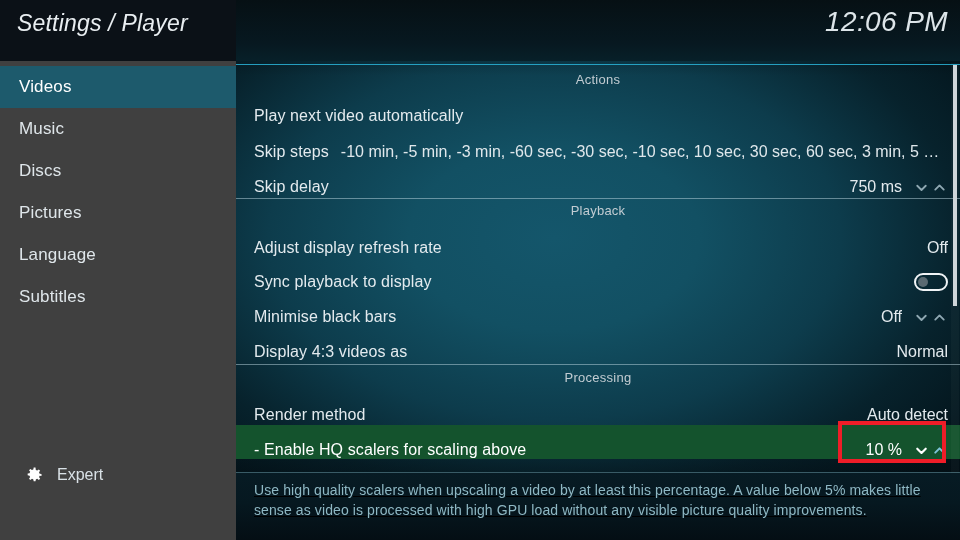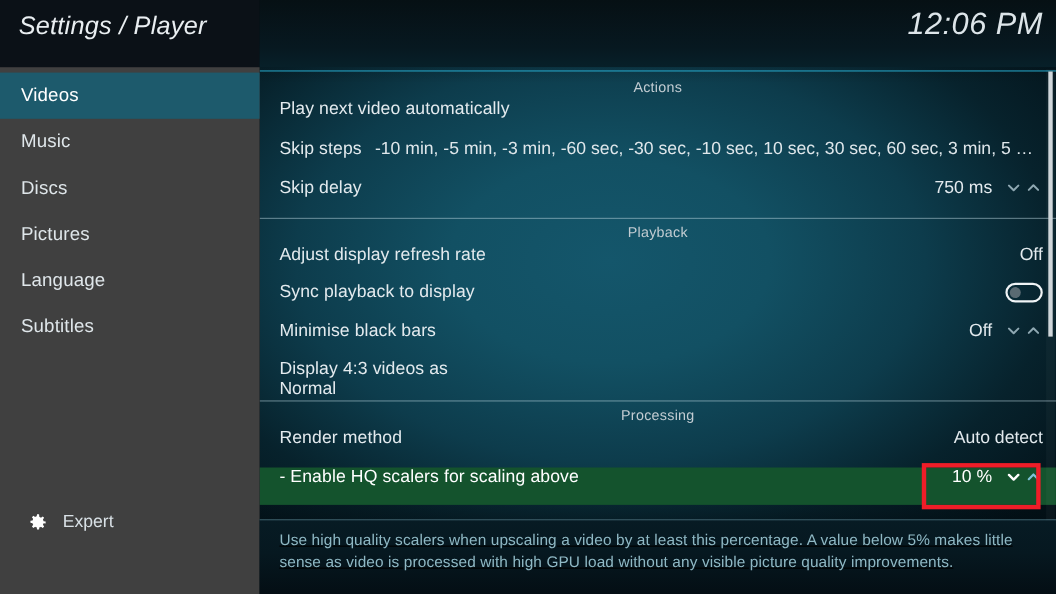--- a/index.html
+++ b/index.html
@@ -165,21 +165,21 @@
     height: 1px;
     background: rgba(190,215,225,0.5);
   }
 
   .row {
     position: absolute;
     left: 0;
     width: 724px;
     height: 34px;
     display: flex;
-    align-items: flex-start;
+    align-items: flex-end;
     box-sizing: border-box;
     padding: 0 12px 0 18px;
   }
   .row-label {
     font-size: 16px;
     color: #e3eaee;
     letter-spacing: .1px;
     white-space: nowrap;
   }
   .row-spacer { flex: 1 1 auto; }
@@ -395,21 +395,21 @@
       <span class="spinner">
         <svg class="chev" viewBox="0 0 24 24">
           <path fill="none" stroke="#8fa8b2" stroke-width="2.6" stroke-linecap="round" stroke-linejoin="round" d="M6 9.5 12 15.5 18 9.5"></path>
         </svg>
         <svg class="chev" viewBox="0 0 24 24">
           <path fill="none" stroke="#8fa8b2" stroke-width="2.6" stroke-linecap="round" stroke-linejoin="round" d="M6 15 12 9 18 15"></path>
         </svg>
       </span>
     </div>
 
-    <div class="row" style="top:266px;flex-direction:column;">
+    <div class="row" style="top:266px;">
       <span class="row-label">Display 4:3 videos as</span>
       <span class="row-spacer"></span>
       <span class="row-value">Normal</span>
     </div>
 
     <div class="sec-rule" style="top:303px;"></div>
     <div class="sec-header" style="top:309px;">Processing</div>
 
     <div class="row" style="top:329px;">
       <span class="row-label">Render method</span>

